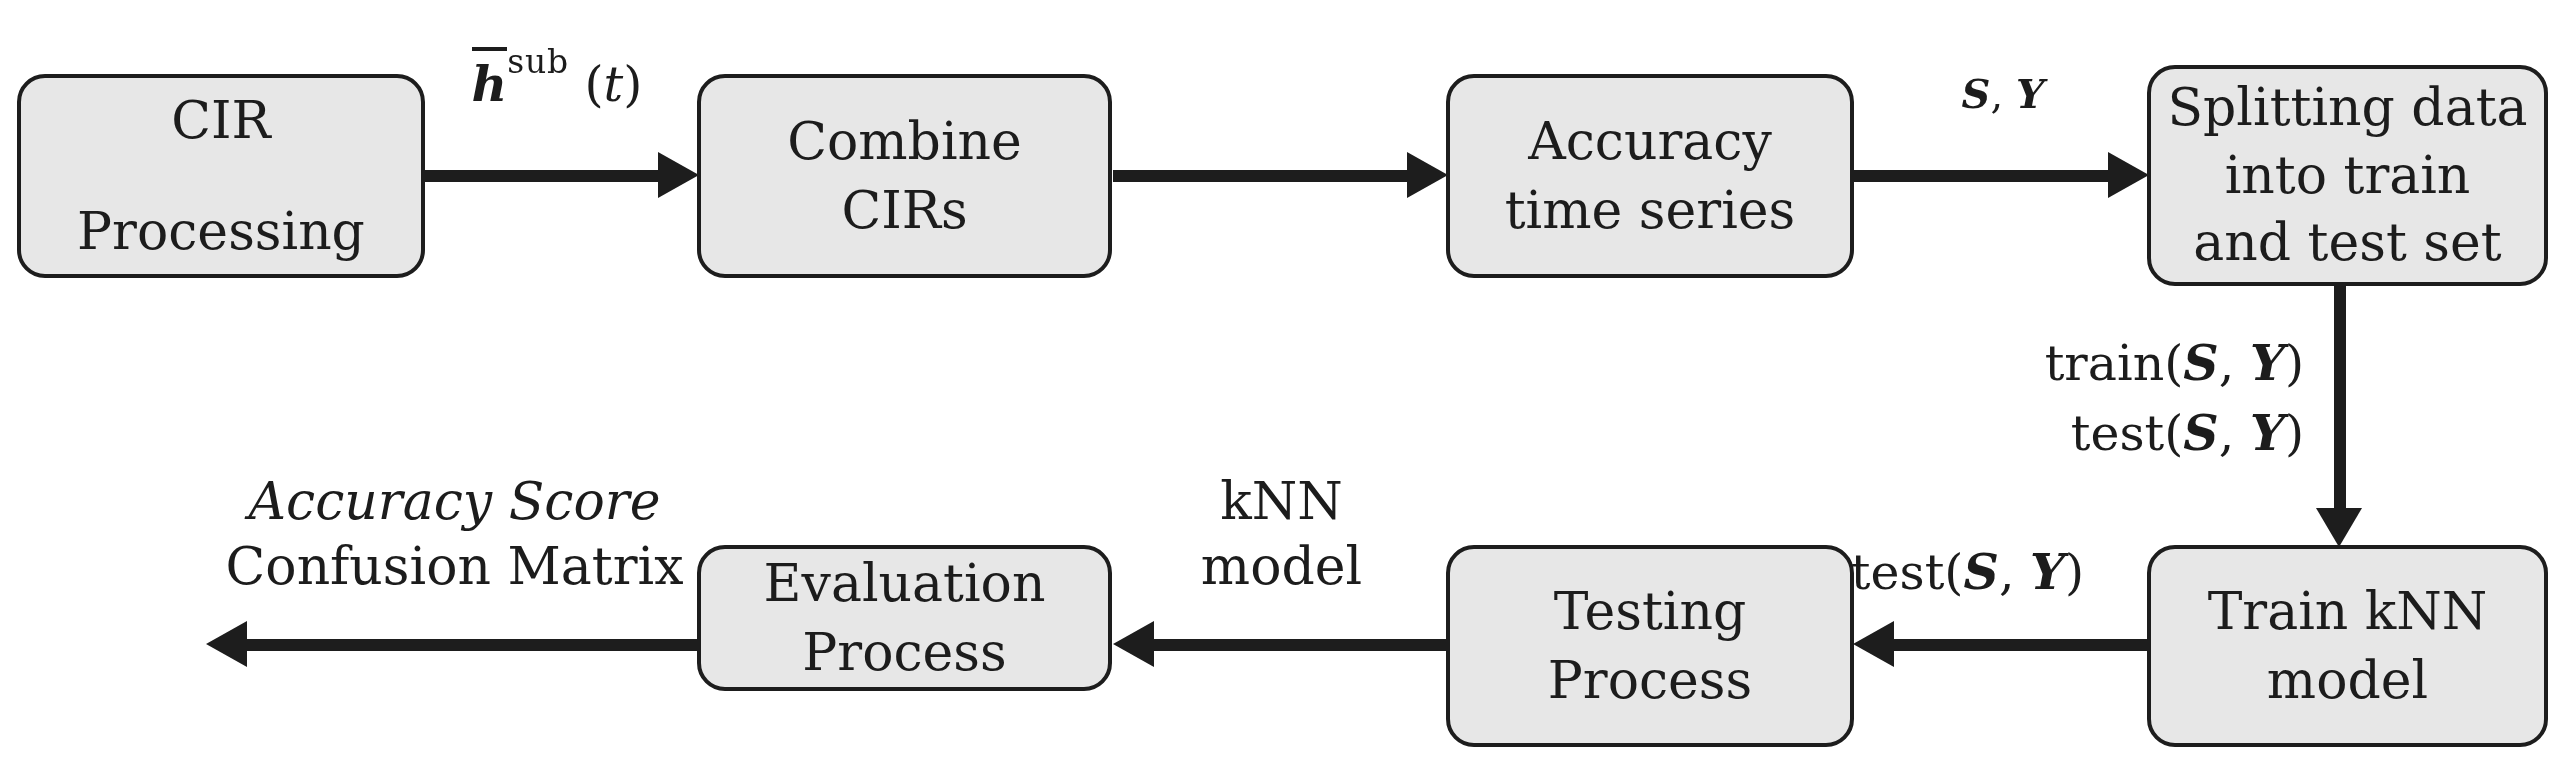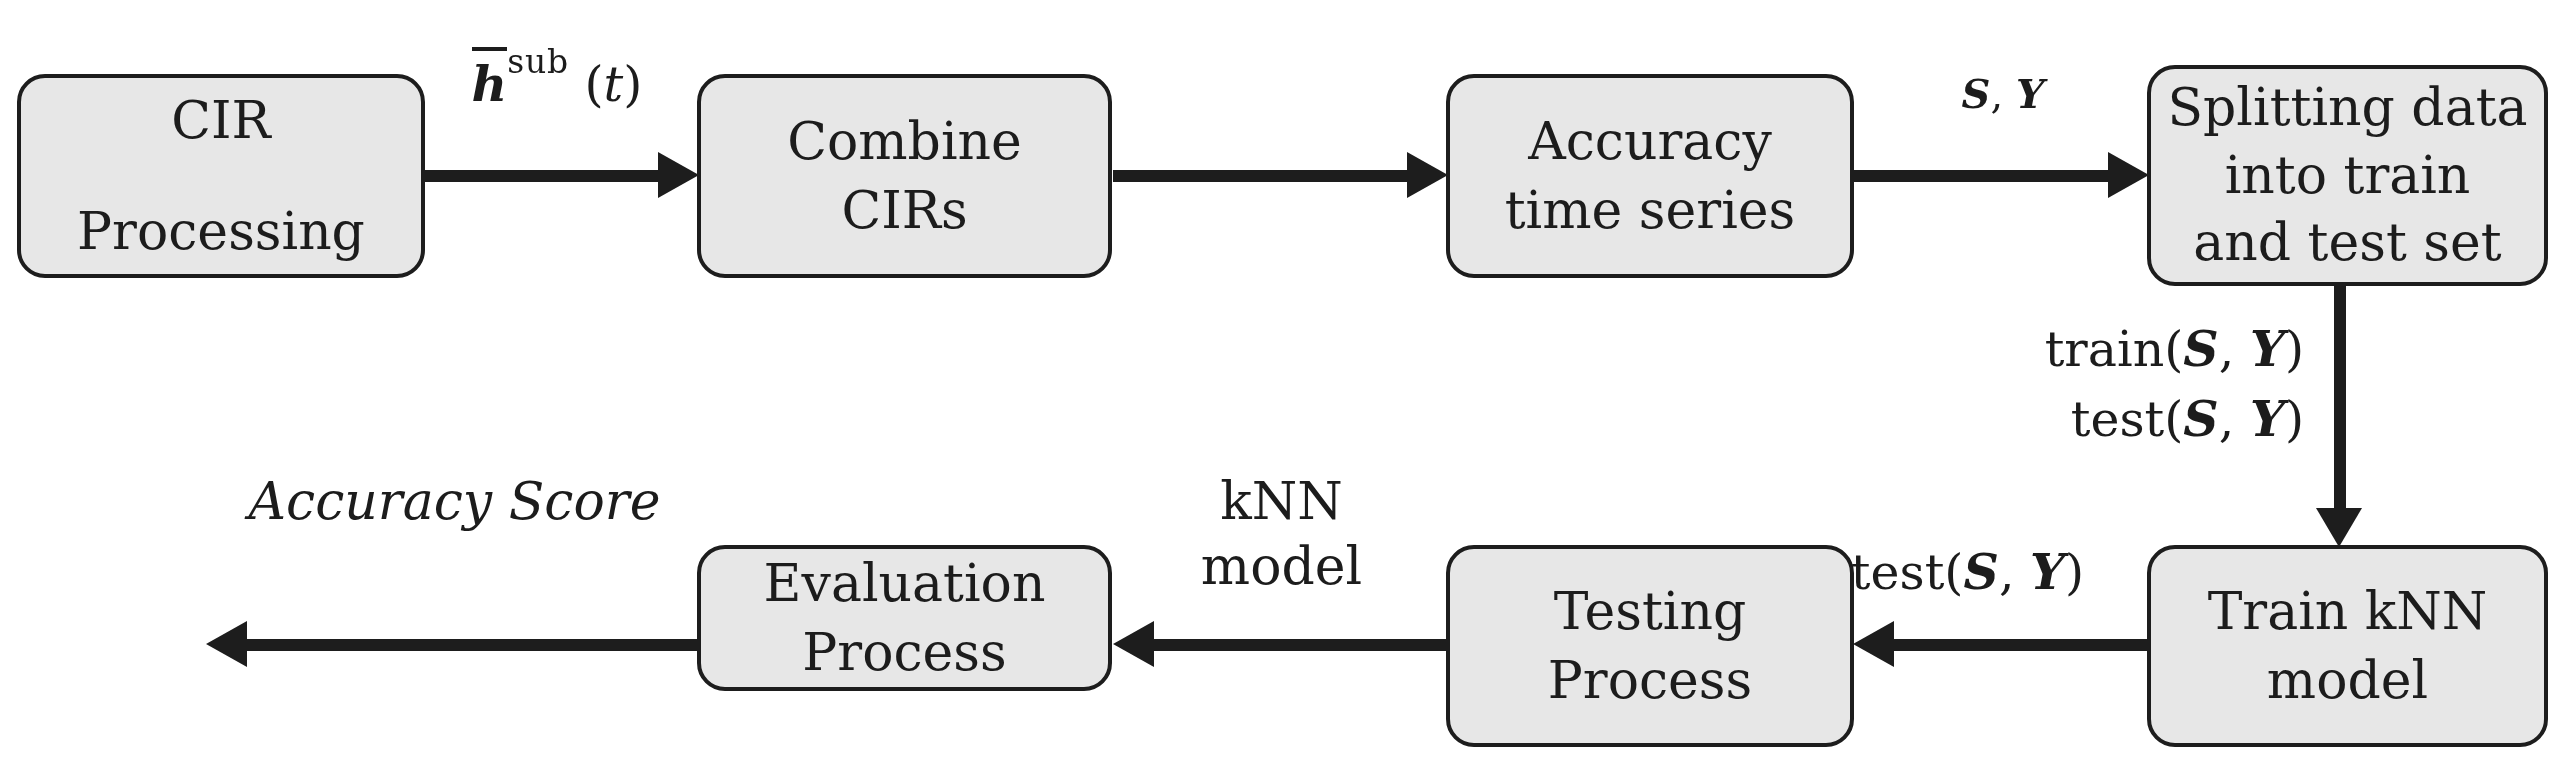--- a/index.html
+++ b/index.html
@@ -16,21 +16,21 @@
   .shaft-v{position:absolute;width:11.8px;background:var(--arrow);}
   .head{position:absolute;width:0;height:0;}
   .head.right{border-left:41px solid var(--arrow);border-top:23.5px solid transparent;border-bottom:23.5px solid transparent;}
   .head.left{border-right:41px solid var(--arrow);border-top:23.5px solid transparent;border-bottom:23.5px solid transparent;}
   .head.down{border-top:39px solid var(--arrow);border-left:23.5px solid transparent;border-right:23.5px solid transparent;}
   .lbl{position:absolute;font-size:52px;line-height:1.25;text-align:center;white-space:nowrap;}
   .script{font-style:italic;font-weight:bold;}
   .ol{display:inline-block;border-top:4.7px solid var(--text);padding-top:3.1px;font-style:italic;font-weight:bold;}
   .supsub{font-size:33px;vertical-align:28px;letter-spacing:0.8px;}
   .itvar{font-style:italic;}
-  .r{text-align:right;}
+  .r{text-align:right;margin-top:14px;}
 </style>
 </head>
 <body>
 
 <div class="stage">
 
   <div class="node" style="left:17px;top:74px;width:408px;height:204px;gap:42px;">
     <span class="ln">CIR</span>
     <span class="ln">Processing</span>
   </div>
@@ -116,16 +116,17 @@
     <span>test(</span><span class="script">S</span><span>, </span><span class="script">Y</span><span>)</span>
   </div>
 
   <div class="lbl" style="left:1113px;top:469px;width:337px;">
     <span class="ln" style="display:block;">kNN</span>
     <span class="ln" style="display:block;">model</span>
   </div>
 
   <div class="lbl" style="left:141px;top:469px;width:627px;">
     <span class="ln" style="display:block;font-style:italic;">Accuracy Score</span>
+    <span class="ln" style="display:block;">Confusion Matrix</span>
   </div>
 
 </div>
 
 
 </body></html>

